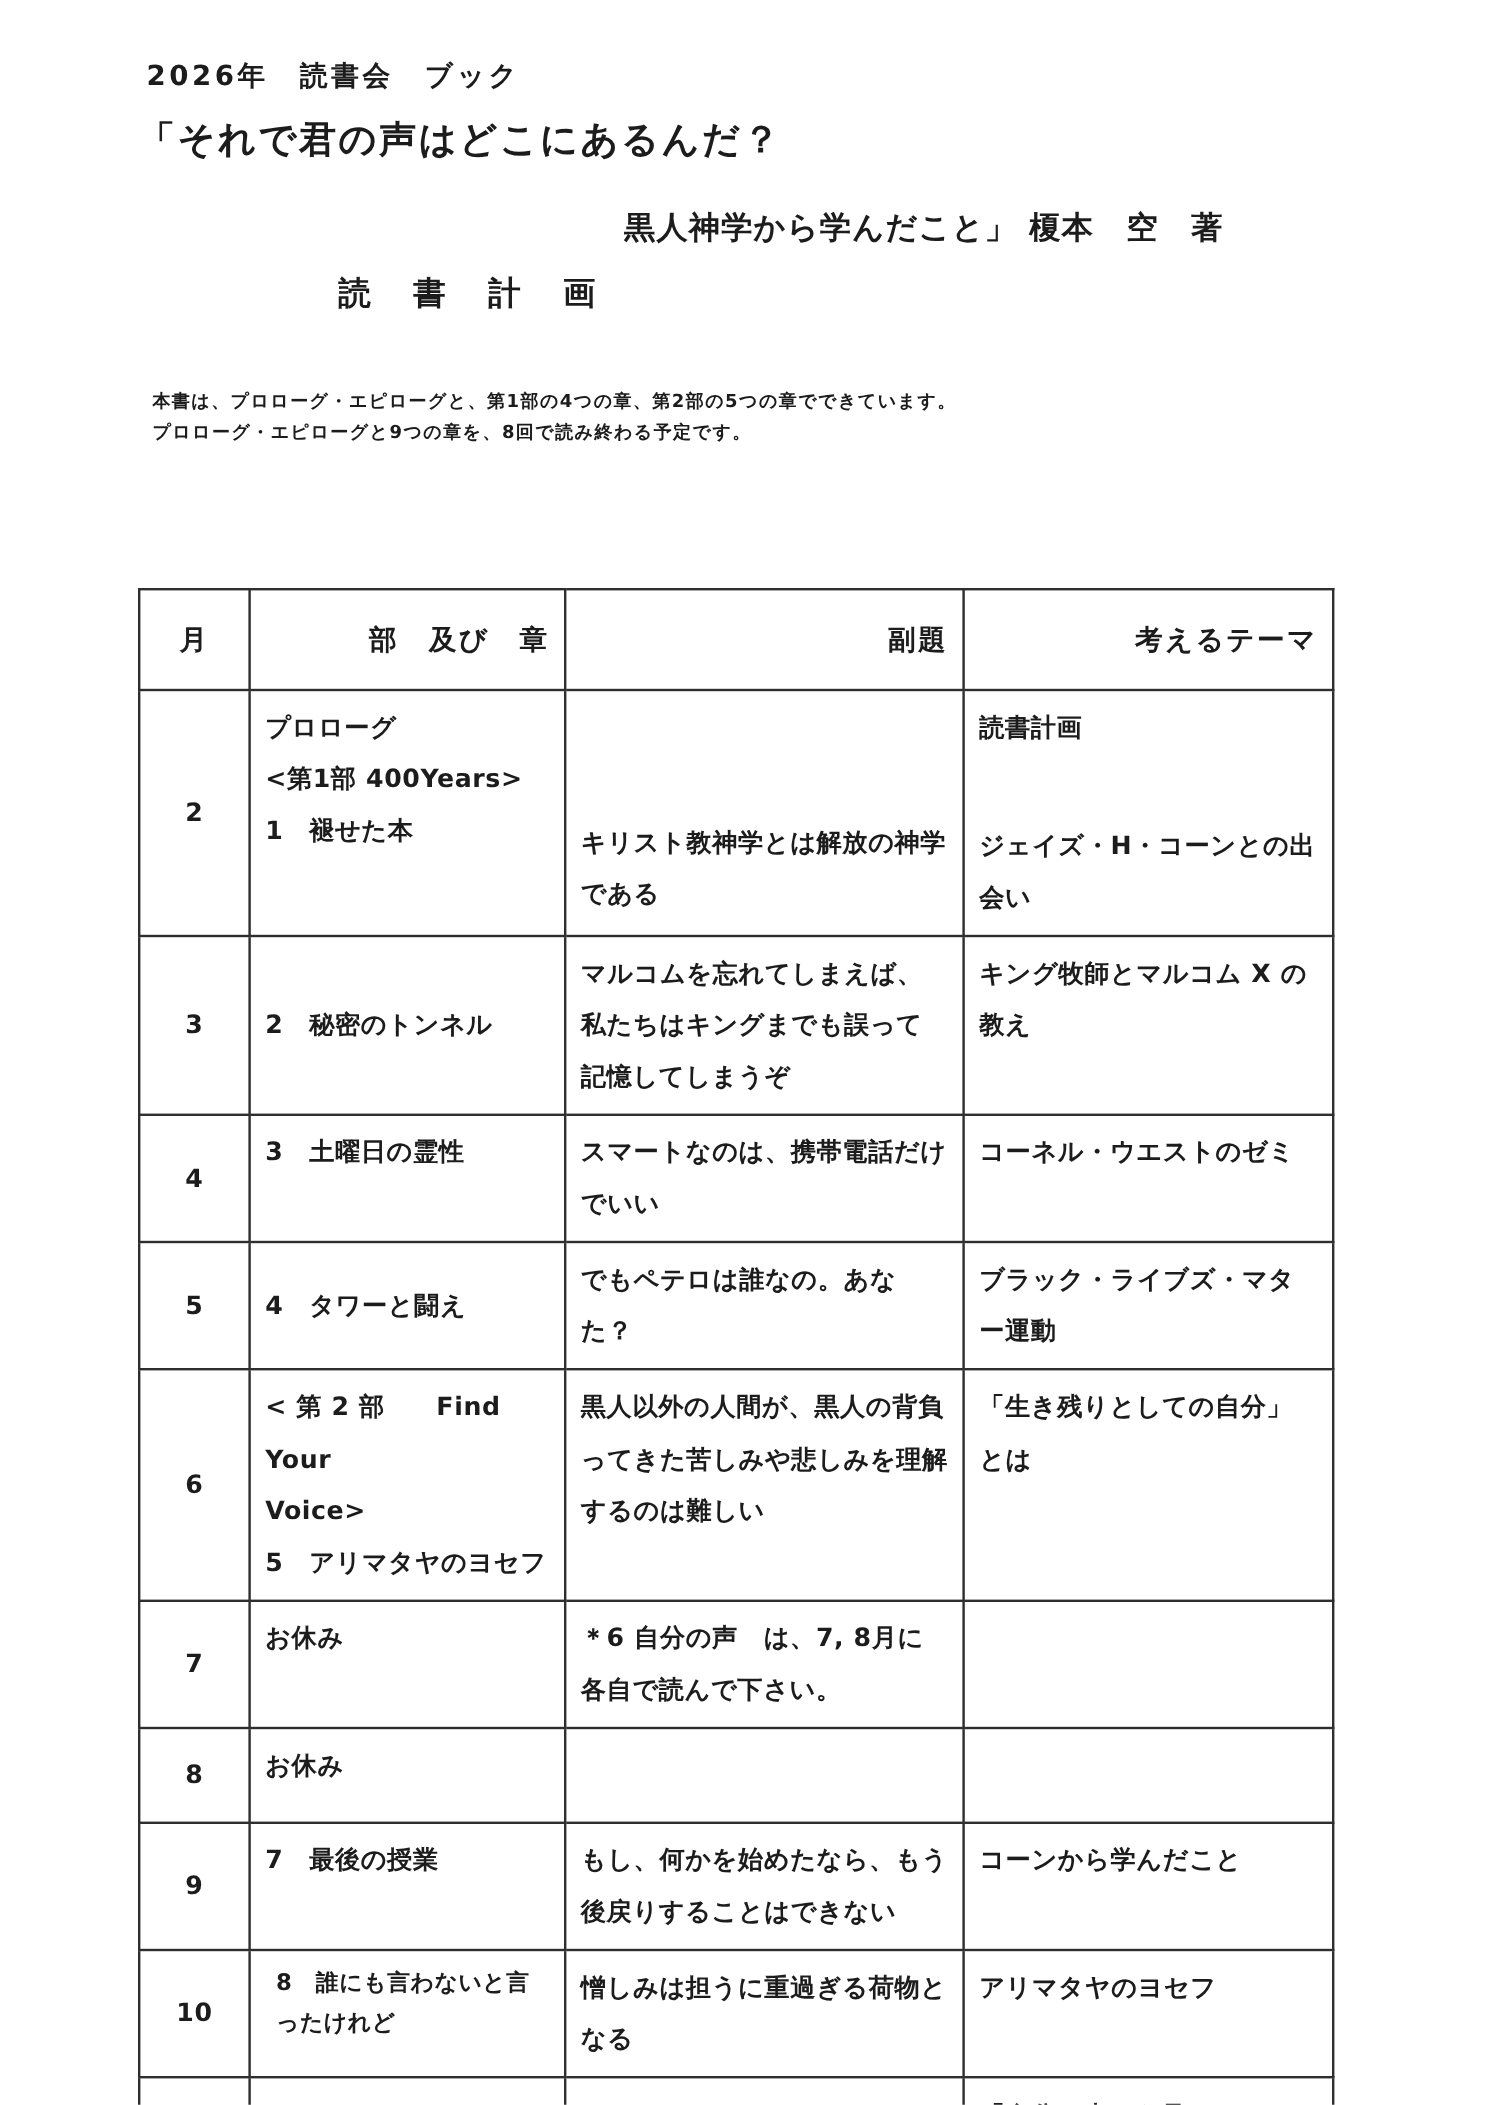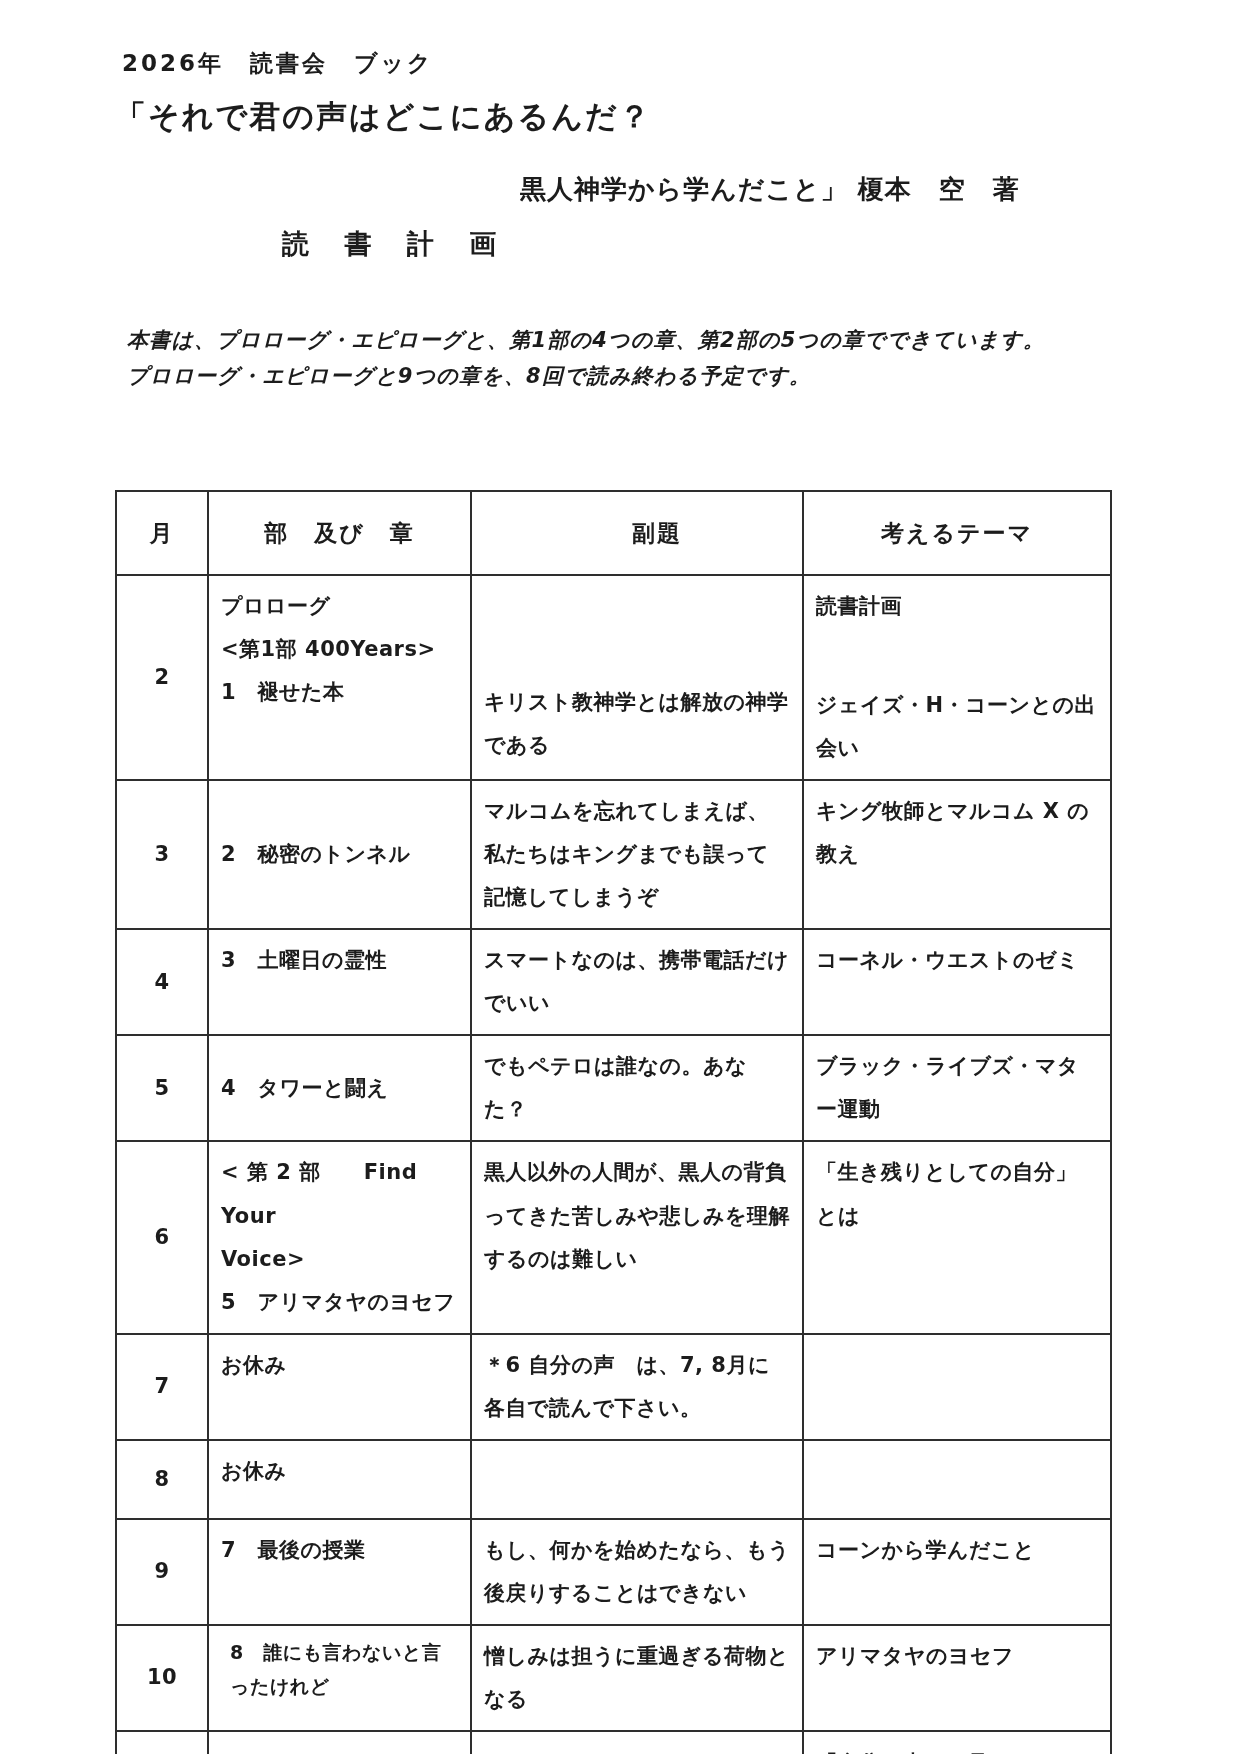--- a/index.html
+++ b/index.html
@@ -14,36 +14,36 @@
   }
   .page { position:absolute; inset:0; }
   .abs { position:absolute; }
 
   .year    { left:122px; top:48px;  font-size:23px; letter-spacing:3px; }
   .title   { left:115px; top:96px;  font-size:31px; letter-spacing:2px; }
   .author  { left:520px; top:172px; font-size:26px; letter-spacing:1px; }
   .heading { left:242px; top:226px; font-size:27px; letter-spacing:13px;margin-left:40px; }
   .note    { left:688px; top:292px; font-size:20px; letter-spacing:1px; }
 
-  .intro   { left:112px; top:322px; width:1016px; font-size:21px;
-             line-height:1.72; letter-spacing:1.2px;font-style:italic; }
+  .intro   { left:112px; top:322px; width:1016px; font-size:15px;
+             line-height:1.72; letter-spacing:1.2px; }
   .intro > div { text-indent:15px; }
 
   table.schedule {
     position:absolute; left:115px; top:490px; width:995px;
     border-collapse:collapse; table-layout:fixed;
   }
   .schedule th, .schedule td {
     border:2.5px solid #2e2e2e;
     padding:9px 12px;
     vertical-align:top;
     font-weight:bold;
     overflow:hidden;
   }
-  .schedule th { font-size:23px; vertical-align:middle; text-align:center; letter-spacing:2px; }
+  .schedule th { font-size:23px; vertical-align:middle; text-align:right; letter-spacing:2px; }
   th.h-month { text-align:center; padding:0; }
   th.h-sub   { padding-left:52px; }
   td.month   { text-align:center; vertical-align:middle; font-size:28px; letter-spacing:1px; padding:0; }
   .schedule td { font-size:21px; line-height:2.05; letter-spacing:0.5px; }
   td.v-bottom { vertical-align:bottom; padding-bottom:12px; }
   td.v-mid    { vertical-align:middle; }
   td.fs-s     { font-size:19px; line-height:1.8;padding-left:21px; }
   .gap56 { margin-top:56px; }
   tr.r-last td { padding-top:20px; }
 </style>

